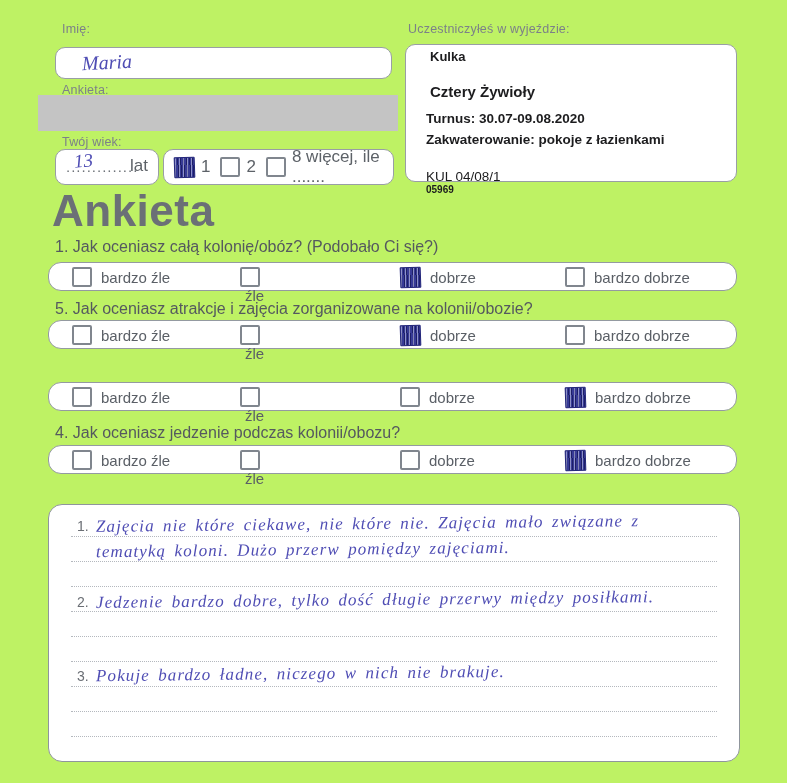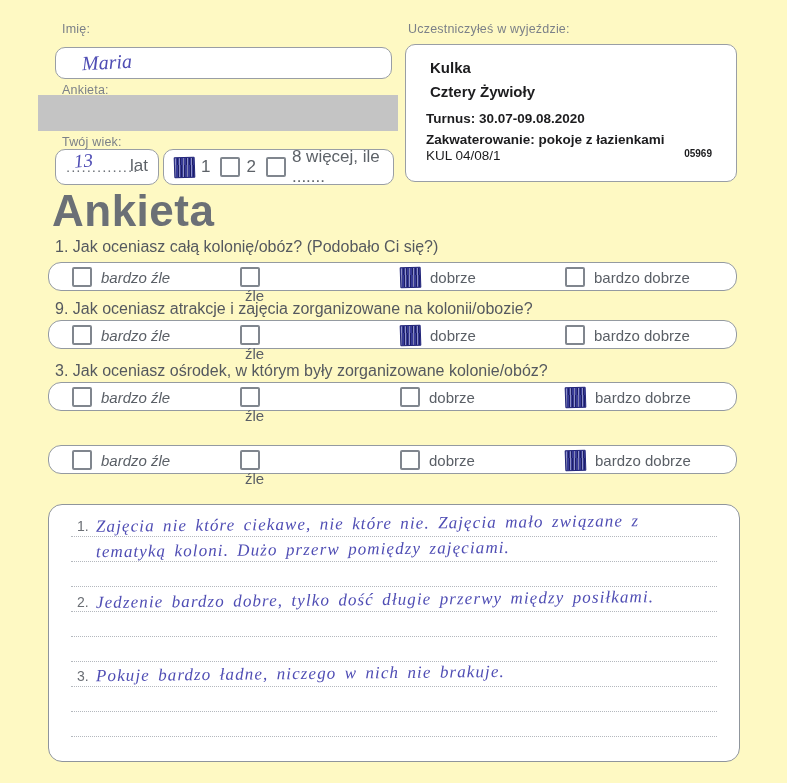--- a/index.html
+++ b/index.html
@@ -1,49 +1,49 @@
 <!DOCTYPE html>
 <html><head>
 <meta charset="utf-8">
 <style>
   html,body{margin:0;padding:0;background:#ffffff;}
-  .page{position:relative;width:787px;height:783px;background:#fef9c3;overflow:hidden;
+  .page{position:relative;width:787px;height:783px;background:#bef264;overflow:hidden;
         font-family:"Liberation Sans", sans-serif;}
   .lbl{position:absolute;font-size:12.5px;color:#7c8188;letter-spacing:.2px;}
   .fieldbox{position:absolute;background:#fff;border:1.6px solid #999ea5;border-radius:10px;}
   .redaction{position:absolute;left:38px;top:95px;width:360px;height:36px;background:#c4c4c4;}
   .hand{font-family:cursive;font-style:italic;color:#4f4db4;white-space:nowrap;}
   .name-val{position:absolute;left:26px;top:3px;font-size:20px;transform:rotate(-3deg);}
   .dots{position:absolute;left:10px;top:8px;font-size:15px;color:#6e7379;letter-spacing:1px;}
   .age-val{position:absolute;left:18px;top:0px;font-size:19px;transform:rotate(-5deg);}
   .age-suffix{position:absolute;right:10px;top:6px;font-size:17px;color:#5d6268;}
   .visitsbox{display:flex;align-items:center;gap:6px;padding:0 0 0 10px;}
   .vl{font-size:17px;color:#5d6268;margin-right:4px;}
   .cb{display:inline-block;width:16px;height:16px;border:2px solid #80868e;border-radius:2px;
       background:#fff;flex:none;}
   .cb.checked{width:19px;height:19px;border:1px solid #23267a;border-radius:1px;
       background-color:#383b96;transform:rotate(-2deg);
       background-image:repeating-linear-gradient(92deg, rgba(214,217,240,.55) 0 1px, rgba(0,0,0,0) 1px 4px),
                        repeating-linear-gradient(88deg, rgba(22,24,92,.8) 0 1px, rgba(0,0,0,0) 1px 3px);}
   .infobox{position:absolute;left:405px;top:44px;width:330px;height:136px;background:#fff;
       border:1.6px solid #999ea5;border-radius:10px;color:#1c1c1e;}
-  .brand{position:absolute;left:24px;top:14px;font-size:15px;font-weight:700;}
+  .brand{position:absolute;left:24px;top:4px;font-size:13px;font-weight:700;}
   .tripname{position:absolute;left:24px;top:38px;font-size:15px;font-weight:700;}
   .meta{position:absolute;left:20px;font-size:13.5px;font-weight:600;}
-  .coderow{position:absolute;left:20px;right:24px;top:103px;display:flex;justify-content:space-between;}
+  .coderow{position:absolute;left:20px;right:24px;top:124px;display:flex;justify-content:center;flex-direction:column;}
   .code{font-size:13.5px;font-weight:400;}
   .codenum{font-size:10px;font-weight:700;}
   .title{position:absolute;left:52px;top:186px;margin:0;font-size:44px;font-weight:700;
       color:#6b7076;letter-spacing:.5px;}
   .q{position:absolute;left:55px;font-size:16px;color:#55595f;}
   .row{position:absolute;left:48px;width:687px;height:27px;background:#fff;
       border:1.6px solid #949aa1;border-radius:13px;}
   .opt{position:absolute;top:4px;display:flex;align-items:center;}
   .opt .cb{margin-right:9px;}
-  .o1{left:23px;font-style:italic;} .o2{left:191px;flex-direction:column;} .o3{left:351px;} .o4{left:516px;}
+  .o1{left:23px;} .o2{left:191px;flex-direction:column;} .o3{left:351px;} .o4{left:516px;}
   .ol{font-size:15px;color:#5a5f66;}
   .prompt{position:absolute;left:48px;top:482px;font-size:15.5px;color:#55595f;}
   .writebox{position:absolute;left:48px;top:504px;width:690px;height:256px;background:#fff;
       border:1.6px solid #8f959c;border-radius:14px;}
   .rule{position:absolute;left:22px;right:22px;border-top:1.5px dotted #b4b8be;}
   .eno{position:absolute;font-size:14px;color:#6a6e74;}
   .hline{position:absolute;font-size:17px;line-height:22px;letter-spacing:1.1px;word-spacing:3px;
       transform:rotate(-0.6deg);}
 </style>
 </head>
@@ -109,60 +109,60 @@
     <div class="opt o3">
         <span class="cb checked"></span>
         <span class="ol">dobrze</span>
       </div>
     <div class="opt o4">
         <span class="cb"></span>
         <span class="ol">bardzo dobrze</span>
       </div>
   </div>
 
-  <div class="q" style="top:300px">9. Jak oceniasz atrakcje i zajęcia zorganizowane na kolonii/obozie?</div>
+  <div class="q" style="top:300px">5. Jak oceniasz atrakcje i zajęcia zorganizowane na kolonii/obozie?</div>
   <div class="row" style="top:320px">
     <div class="opt o1">
         <span class="cb"></span>
         <span class="ol">bardzo źle</span>
       </div>
     <div class="opt o2">
         <span class="cb"></span>
         <span class="ol">źle</span>
       </div>
     <div class="opt o3">
         <span class="cb checked"></span>
         <span class="ol">dobrze</span>
       </div>
     <div class="opt o4">
         <span class="cb"></span>
         <span class="ol">bardzo dobrze</span>
       </div>
   </div>
 
-  <div class="q" style="top:362px">3. Jak oceniasz ośrodek, w którym były zorganizowane kolonie/obóz?</div>
   <div class="row" style="top:382px">
     <div class="opt o1">
         <span class="cb"></span>
         <span class="ol">bardzo źle</span>
       </div>
     <div class="opt o2">
         <span class="cb"></span>
         <span class="ol">źle</span>
       </div>
     <div class="opt o3">
         <span class="cb"></span>
         <span class="ol">dobrze</span>
       </div>
     <div class="opt o4">
         <span class="cb checked"></span>
         <span class="ol">bardzo dobrze</span>
       </div>
   </div>
 
+  <div class="q" style="top:424px">4. Jak oceniasz jedzenie podczas kolonii/obozu?</div>
   <div class="row" style="top:445px">
     <div class="opt o1">
         <span class="cb"></span>
         <span class="ol">bardzo źle</span>
       </div>
     <div class="opt o2">
         <span class="cb"></span>
         <span class="ol">źle</span>
       </div>
     <div class="opt o3">

